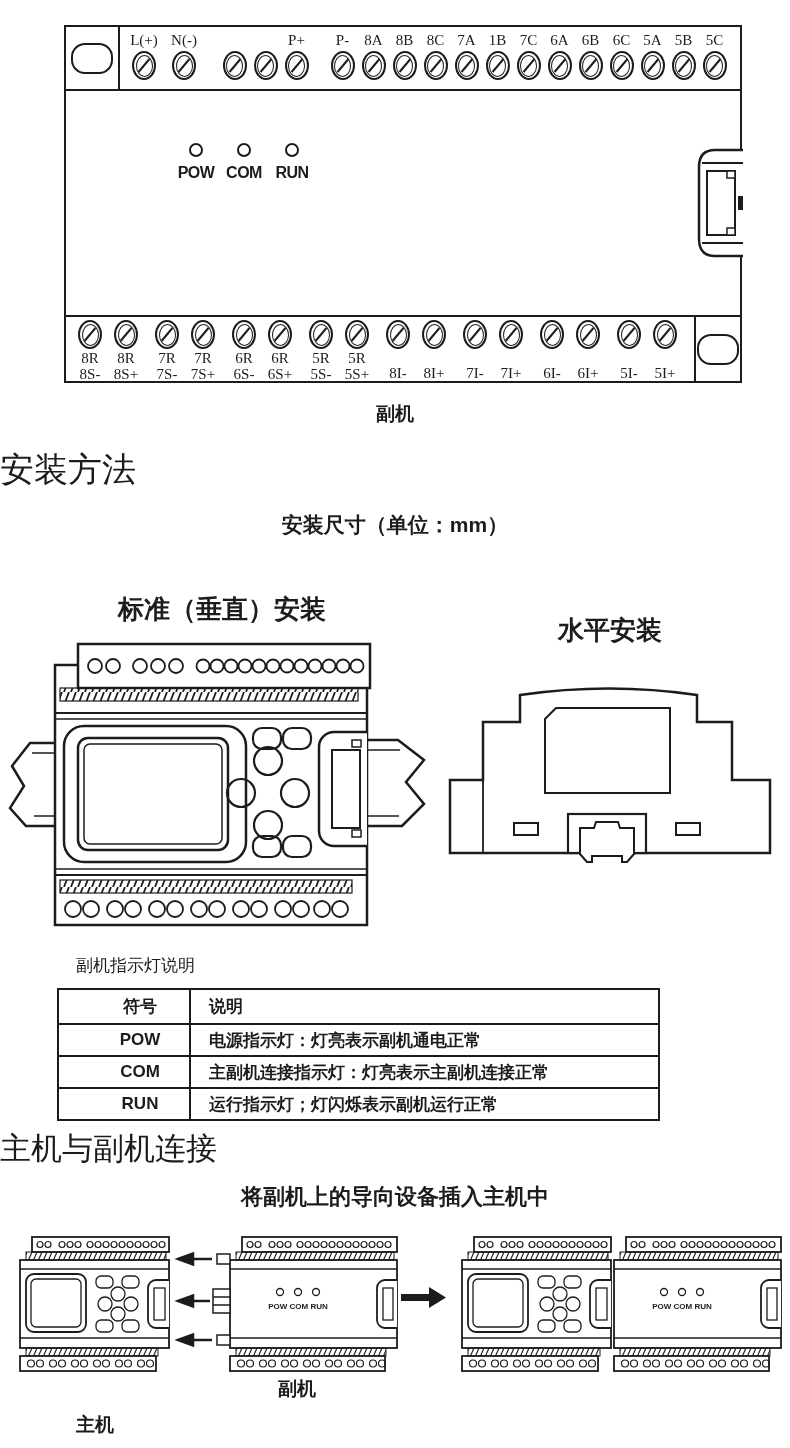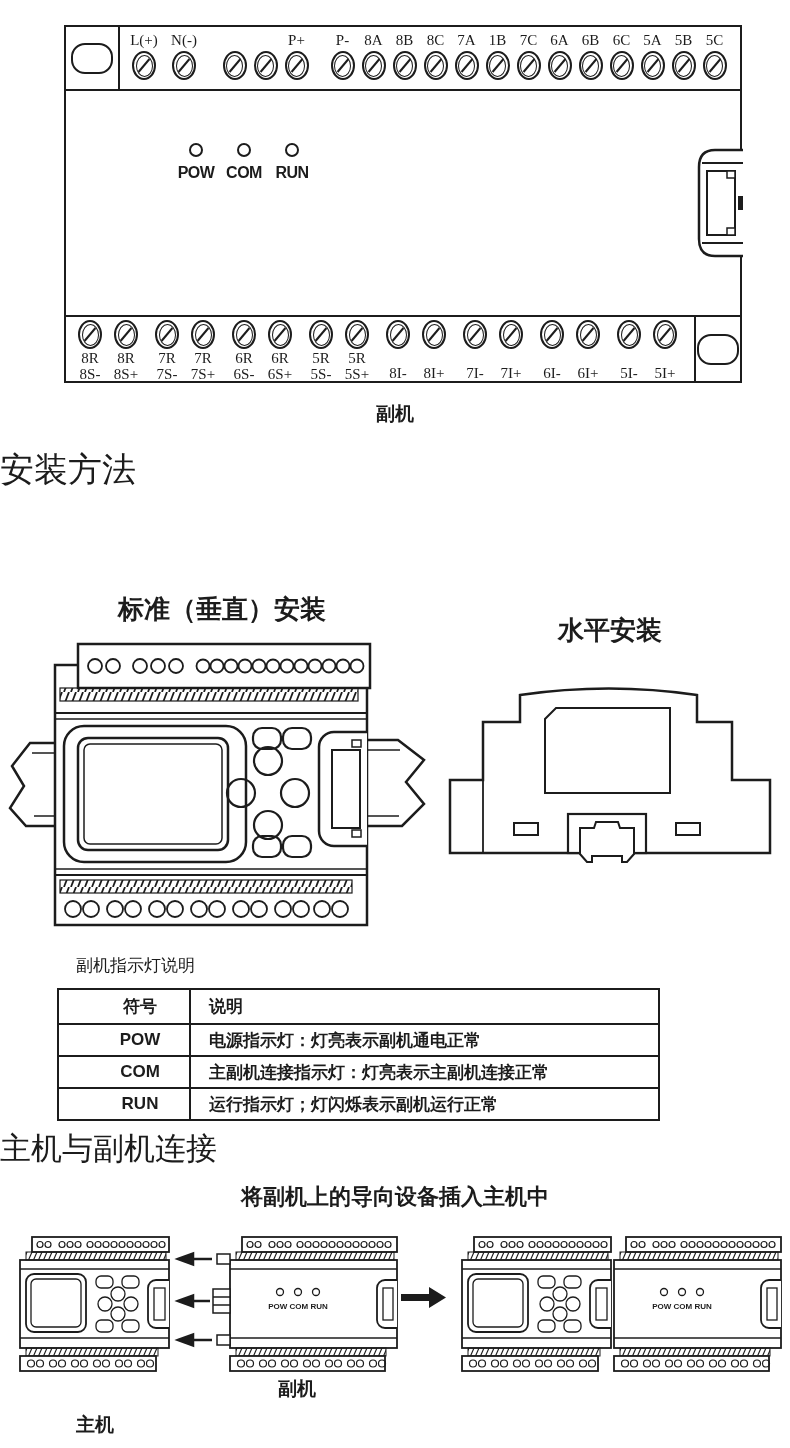--- a/index.html
+++ b/index.html
@@ -402,20 +402,21 @@
         </div>
       <div class="corner-box-b">
         <div class="pill"></div>
       </div>
     </div>
   </div>
 
   <div class="caption-serif" style="top:401px">副机</div>
 
   <div class="h-main" style="top:447px">安装方法</div>
+  <div class="h-sub" style="top:511px">安装尺寸（单位：mm）</div>
 
   <div class="lbl-install" style="left:118px;top:592px">标准（垂直）安装</div>
   <div class="lbl-install" style="left:558px;top:613px">水平安装</div>
 
   <svg class="abs" style="left:0;top:640px" width="430" height="308" viewBox="0 0 430 308">
     <g stroke="#1c1c1c" fill="none" stroke-width="2.5">
       <path d="M56,103 H30 L12,126 24,146 10,168 26,186 H56"></path>
       <path d="M56,113 H32" stroke-width="1.5"></path>
       <path d="M56,176 H34" stroke-width="1.5"></path>
       <path d="M366,100 H398 L424,120 406,142 424,164 402,186 H366"></path>

